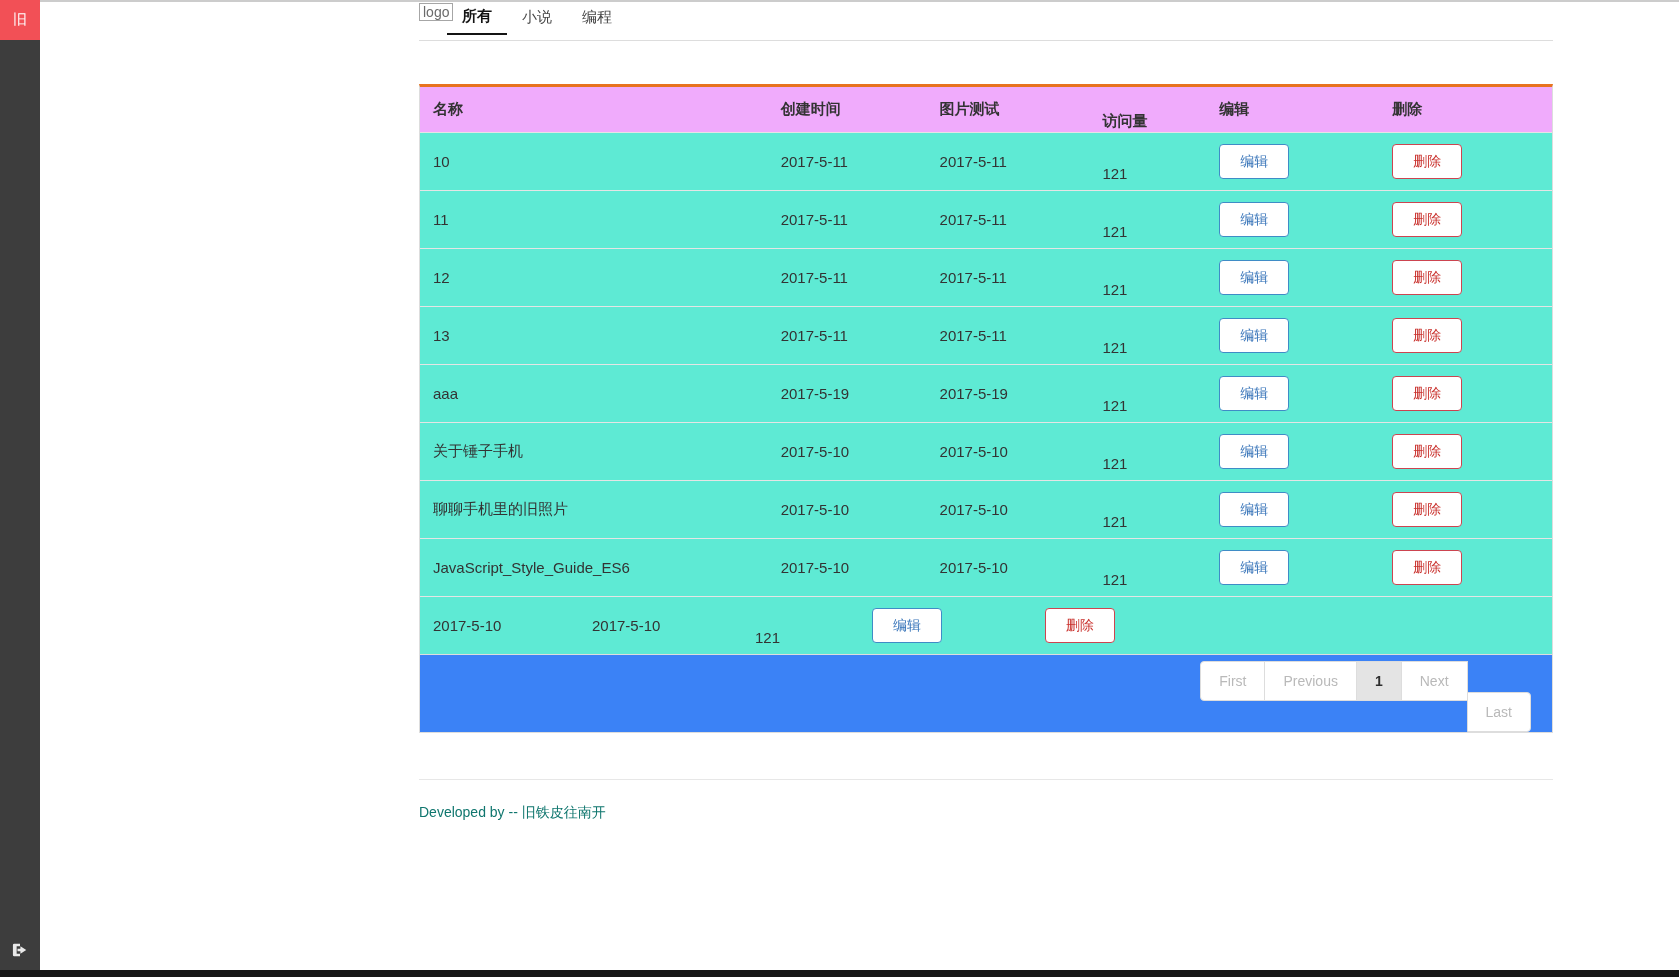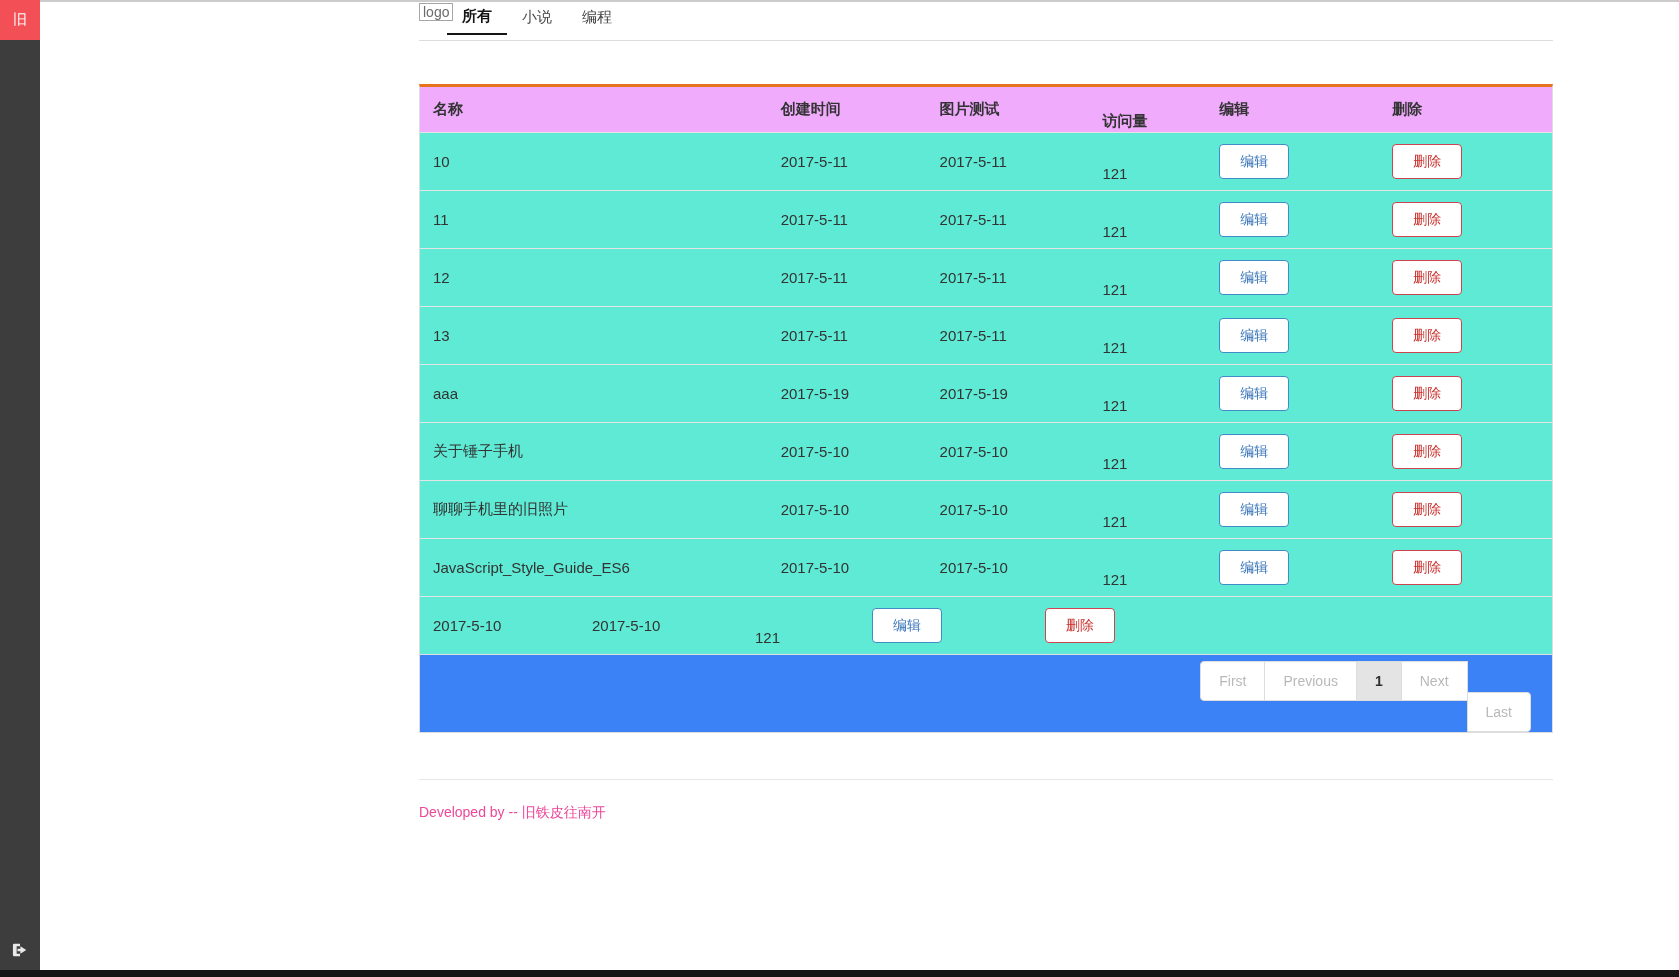--- a/index.html
+++ b/index.html
@@ -154,21 +154,21 @@
   .page-btn.active { background: #e4e4e4; color: #2e2e2e; font-weight: 600; }
 
   
   .footer-divider {
     margin-top: 46px;
     border-top: 1px solid #e7e7e7;
     height: 0;
   }
   .footer-text {
     margin-top: 24px;
-    font-size: 14px; color: #ec4899;
+    font-size: 14px; color: #0f766e;
   }
 </style>
 </head>
 <body>
 
 <div class="top-edge"></div>
 
 <div class="sidebar">
   <div class="sidebar-badge">旧</div>
   <div class="sidebar-logout">

